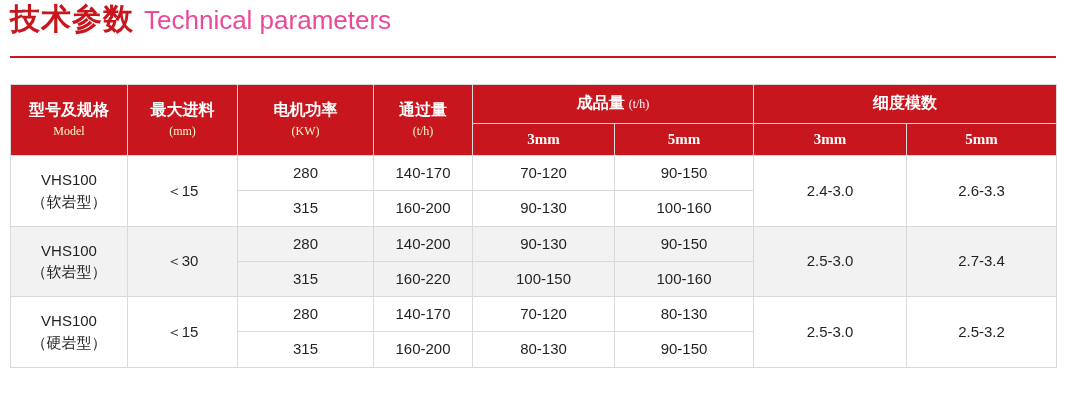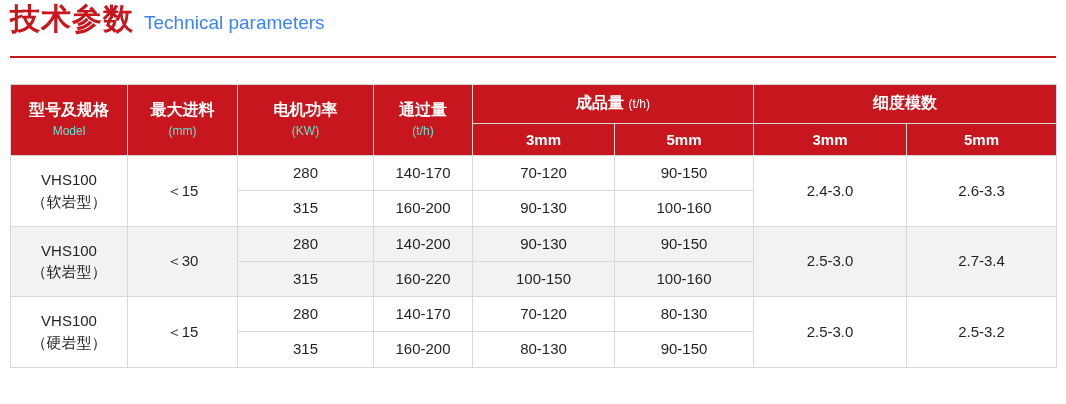--- a/index.html
+++ b/index.html
@@ -30,23 +30,23 @@
     gap: 10px;
   }
   .header-cn {
     font-size: 30px;
     font-weight: bold;
     color: #c7161d;
     letter-spacing: 1px;
     line-height: 1;
   }
   .header-en {
-    font-size: 19px;
+    font-size: 26px;
     font-weight: normal;
-    color: #3b82f6;
+    color: #ec4899;
     line-height: 1;
   }
   .header-rule {
     position: absolute;
     left: 10px;
     top: 56px;
     width: 1046px;
     height: 2px;
     background: #c7161d;
   }
@@ -68,33 +68,34 @@
     text-align: center;
     vertical-align: middle;
     font-size: 15px;
   }
   thead th {
     background: #c7161d;
     color: #ffffff;
     border-color: #d45055;
     font-weight: bold;
     padding: 4px 2px;
+    font-family: Liberation Serif, serif;
   }
   .th-main {
     display: block;
     font-size: 16px;
     font-weight: bold;
     line-height: 1.5;
   }
   .th-sub {
     display: block;
     font-size: 12px;
     font-weight: normal;
     line-height: 1.6;
-    color: #5eead4;
+    color: #fef9c3;
   }
   .th-inline-sub {
     font-size: 12px;
     font-weight: normal;
   }
   .th-group {
     padding: 6px 2px 8px;
   }
   .th-sub-cell {
     padding: 7px 4px;

